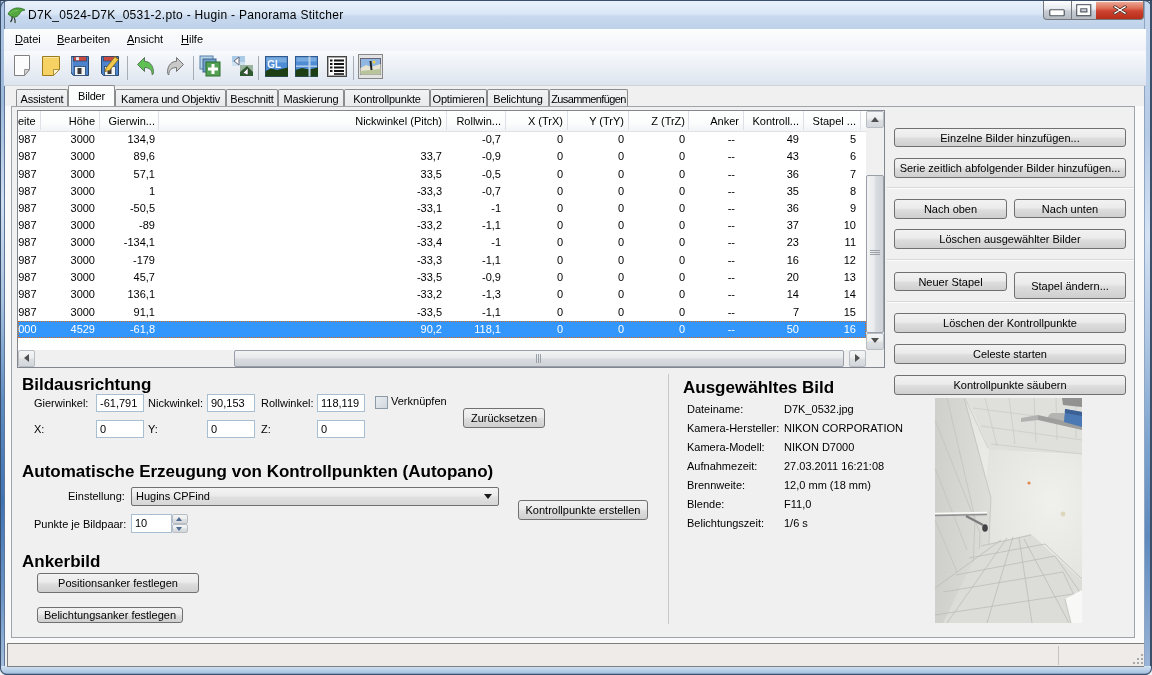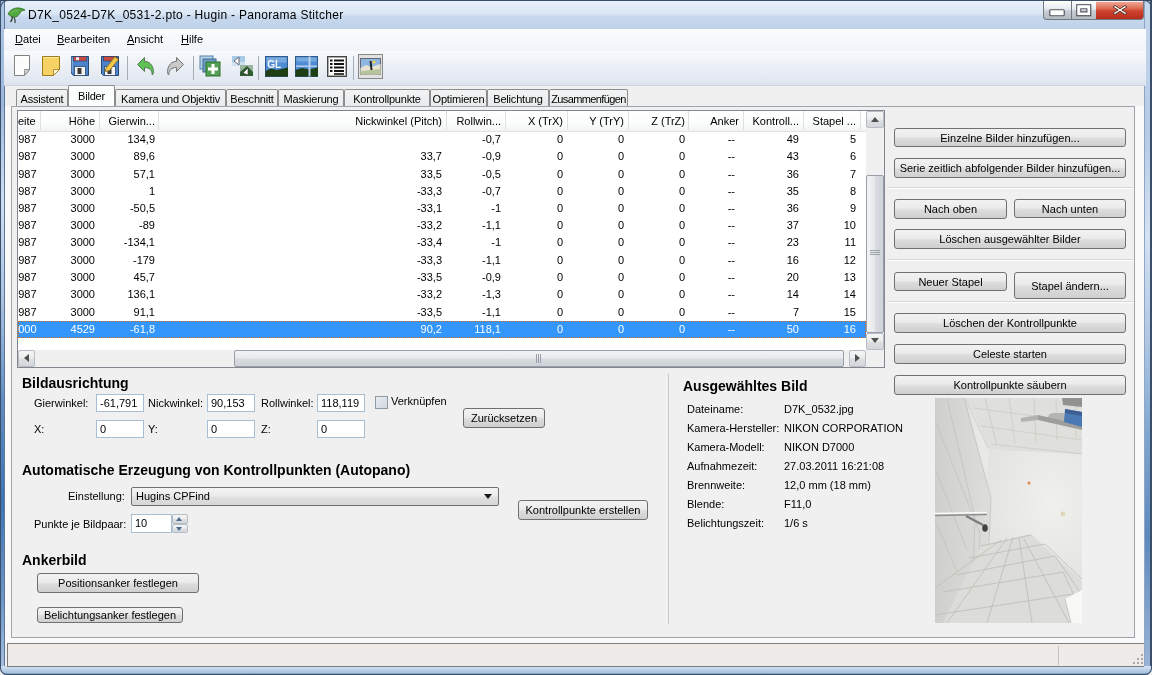--- a/index.html
+++ b/index.html
@@ -44,21 +44,21 @@
 .sb{background:#f0f0f0;}
 .sbtn{background:linear-gradient(180deg,#f4f5f6,#eceded 45%,#dcdfe2 55%,#d3d7db);border:1px solid #b8bdc4;border-radius:2px;box-sizing:border-box;}
 .sthumbv{background:linear-gradient(90deg,#f2f3f4,#e8eaec 45%,#d8dbdf 55%,#ced3d8);border:1px solid #989fa8;border-radius:2px;box-sizing:border-box;}
 .sthumbh{background:linear-gradient(180deg,#f2f3f4,#e8eaec 45%,#d8dbdf 55%,#ced3d8);border:1px solid #989fa8;border-radius:2px;box-sizing:border-box;}
 .arr{position:absolute;width:0;height:0;}
 
 .w7btn{white-space:nowrap;overflow:hidden;border:1px solid #707070;border-radius:3px;background:linear-gradient(180deg,#f2f2f2,#ebebeb 45%,#dddddd 55%,#cfcfcf);text-align:center;font-size:11px;box-sizing:border-box;font-family:"Liberation Sans",sans-serif;color:#000;padding:0;}
 .rsep{left:887px;width:247px;height:1px;background:#d8d8d8;box-shadow:0 1px 0 #fdfdfd;}
 
 .lbl{font-size:11px;}
-.bold{font-weight:bold;font-size:14px;}
+.bold{font-weight:bold;font-size:17px;}
 .tinput{border:1px solid #a8bed2;background:#fff;font-size:11px;padding:2px 3px;box-sizing:border-box;}
 
 #statusbar{left:7px;top:643px;width:1137px;height:24px;background:#eeebe8;border:1px solid #7e7e7e;border-right:none;box-sizing:border-box;}
 #winoutline{left:0;top:0;width:1152px;height:675px;border-radius:8px 8px 7px 7px;box-shadow:inset 0 0 0 1px #3a4f6b;z-index:99;pointer-events:none;}
 </style>
 </head>
 <body>
 <div class="abs" id="frame-top"></div>
 <div class="abs" id="winoutline"></div>
 <div class="abs" id="titlebar"></div>

